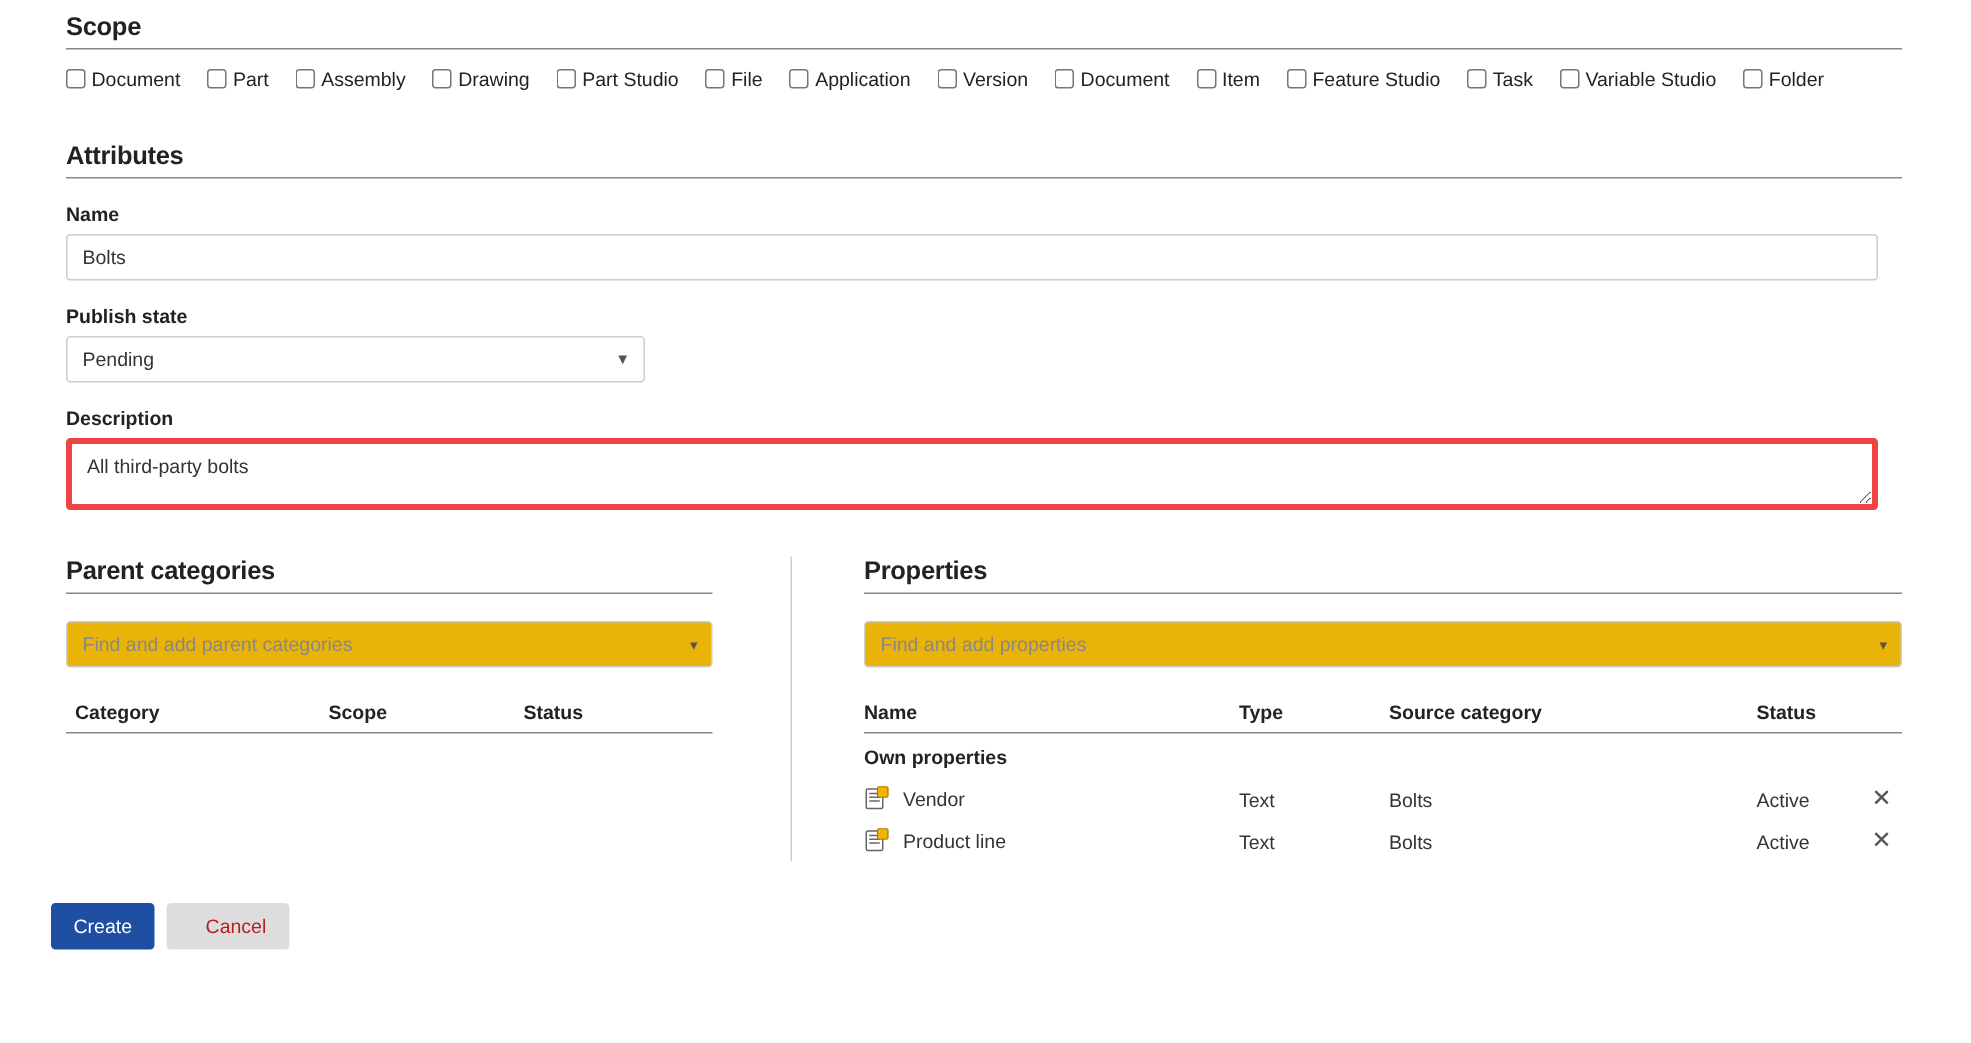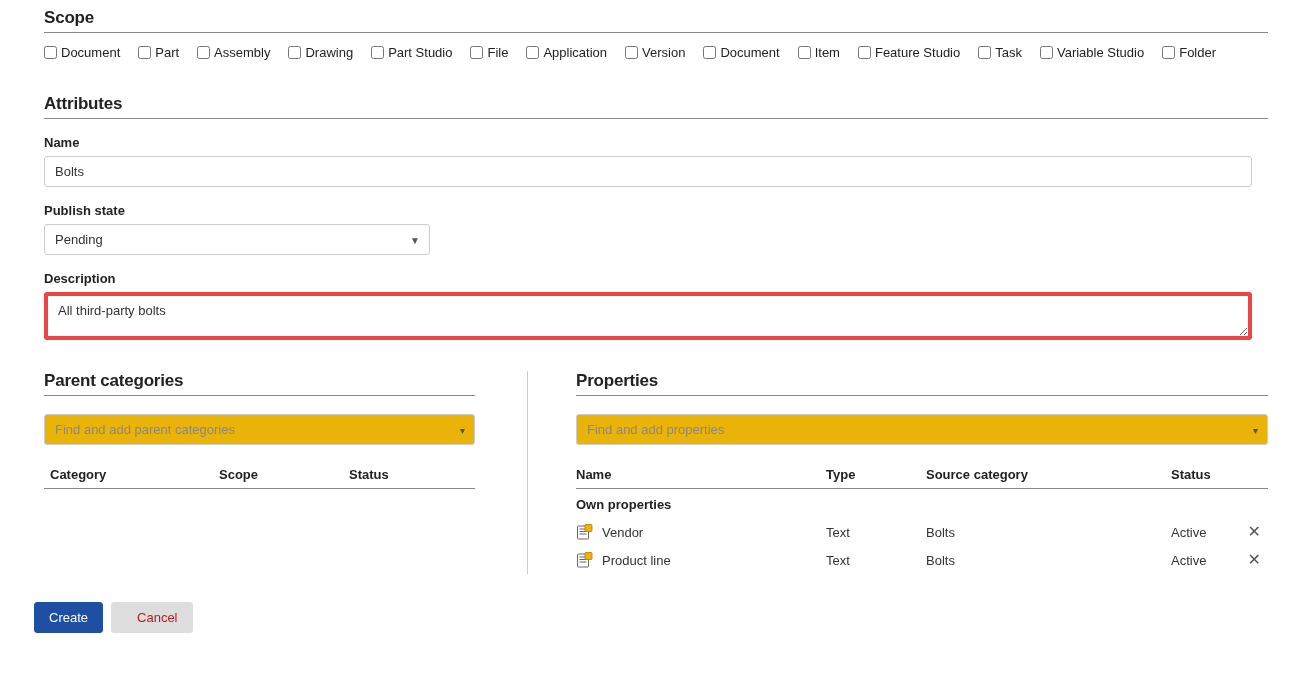--- a/index.html
+++ b/index.html
@@ -160,21 +160,21 @@
   .col-right .th-src  { flex: 0 0 245px; }
   .col-right .th-stat { flex: 0 0 60px; }
   .col-right .th-act  { flex: 0 0 30px; }
   .subhead {
     font-weight: 700;
     font-size: 13px;
     padding: 8px 0 6px 0;
   }
   .prop-row {
     display: flex;
-    align-items: center;
+    align-items: flex-end;
     padding: 5px 0;
     font-size: 13px;
     color: #333;
   }
   .prop-row .c-name { flex: 0 0 250px; display: flex; align-items: center; gap: 8px; }
   .prop-row .c-type { flex: 0 0 100px; }
   .prop-row .c-src  { flex: 0 0 245px; }
   .prop-row .c-stat { flex: 0 0 60px; }
   .prop-row .c-act  { flex: 0 0 30px; text-align: right; }
   .prop-icon {

